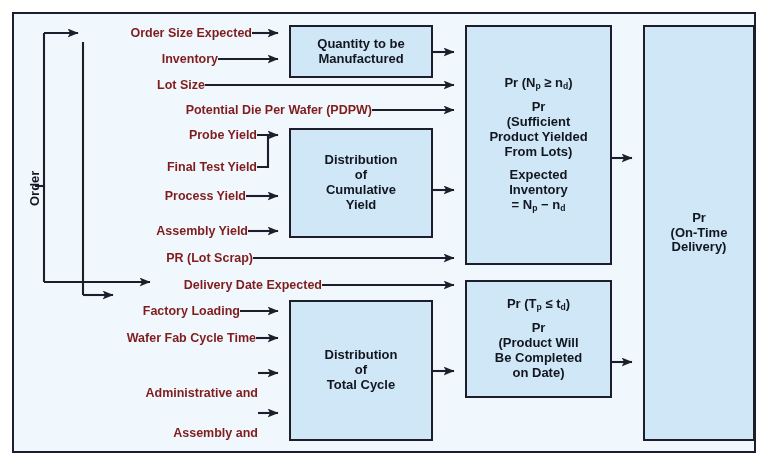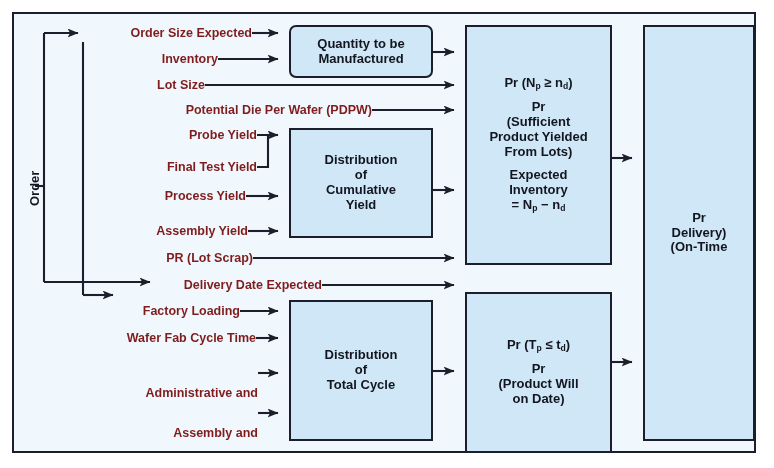--- a/index.html
+++ b/index.html
@@ -112,21 +112,21 @@
 
   <div class="lbl two" style="left:106px;top:358px;width:152px;">
     <span class="blk">Administrative and</span>
   </div>
 
   <div class="lbl two" style="left:136px;top:398px;width:122px;">
     <span class="blk">Assembly and</span>
     
   </div>
 
-  <div class="node" style="left:289px;top:25px;width:144px;height:53px;font-size:13px;border-radius:7px;">
+  <div class="node" style="left:289px;top:25px;width:144px;height:53px;font-size:13px;">
     <div class="inner">
       <span class="blk">Quantity to be</span>
       <span class="blk">Manufactured</span>
     </div>
   </div>
 
   <div class="node" style="left:289px;top:128px;width:144px;height:110px;font-size:13px;">
     <div class="inner">
       <span class="blk">Distribution</span>
       <span class="blk">of</span>
@@ -151,30 +151,31 @@
       <span class="blk">(Sufficient</span>
       <span class="blk">Product Yielded</span>
       <span class="blk">From Lots)</span>
       <span class="sp"></span>
       <span class="blk">Expected</span>
       <span class="blk">Inventory</span>
       <span class="blk eq"><span>= N</span><sub>p</sub><span> − n</span><sub>d</sub></span>
     </div>
   </div>
 
-  <div class="node" style="left:465px;top:292px;width:147px;height:161px;font-size:13px;">
+  <div class="node" style="left:465px;top:280px;width:147px;height:118px;font-size:13px;">
     <div class="inner">
       <span class="blk eq"><span>Pr (T</span><sub>p</sub><span> ≤ t</span><sub>d</sub><span>)</span></span>
       <span class="sp"></span>
       <span class="blk">Pr</span>
       <span class="blk">(Product Will</span>
+      <span class="blk">Be Completed</span>
       <span class="blk">on Date)</span>
     </div>
   </div>
 
   <div class="node" style="left:643px;top:25px;width:112px;height:416px;font-size:13px;">
     <div class="inner">
       <span class="blk">Pr</span>
+      <span class="blk">(On-Time</span>
       <span class="blk">Delivery)</span>
-      <span class="blk">(On-Time</span>
     </div>
   </div>
 </div>
 
 </body></html>

